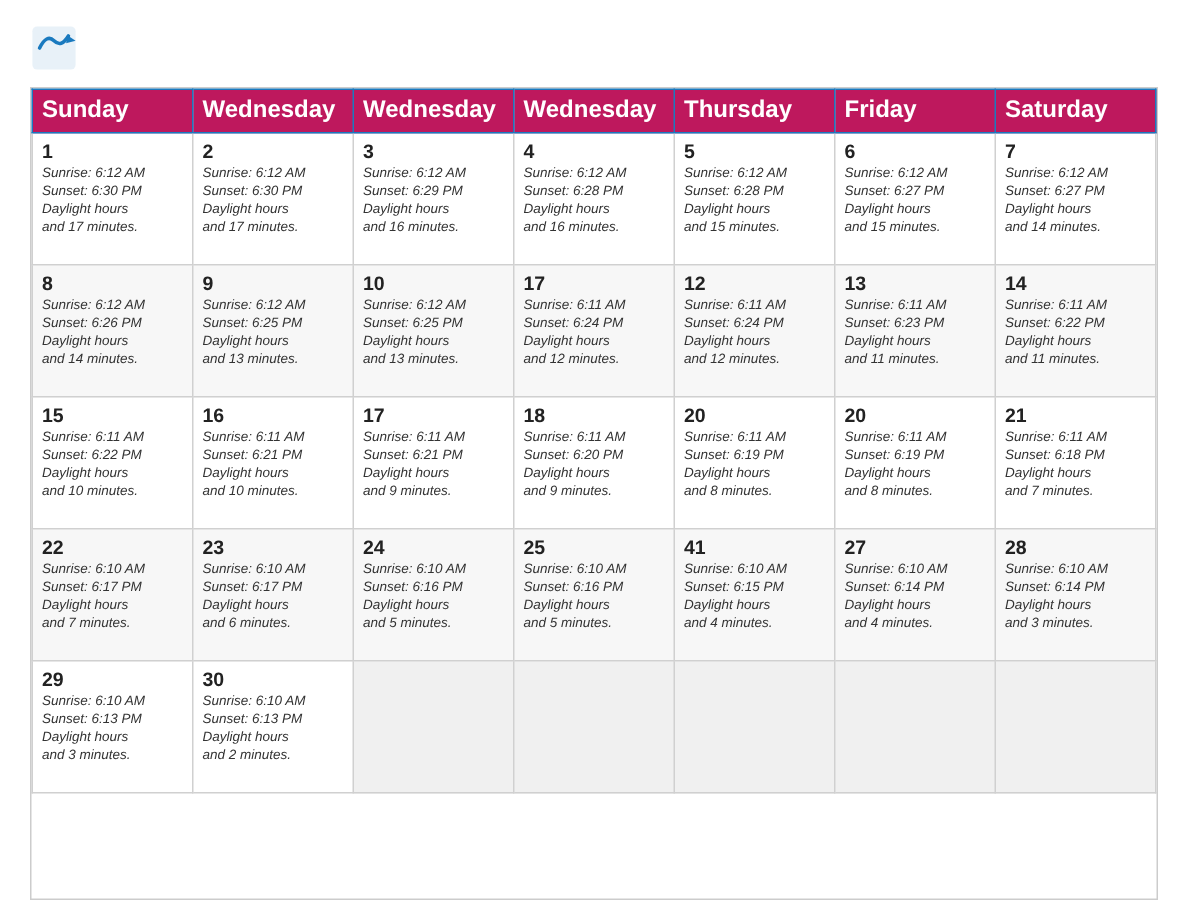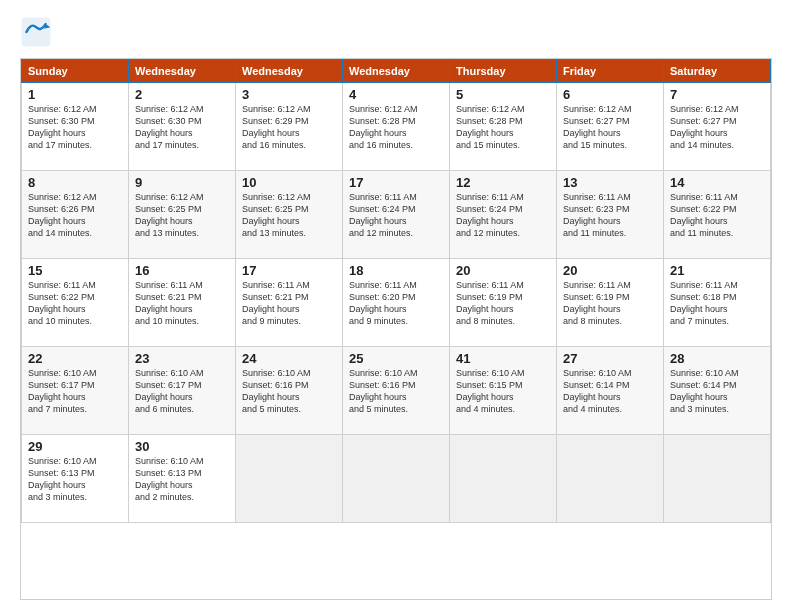--- a/index.html
+++ b/index.html
@@ -59,23 +59,23 @@
       border: 1px solid #ccc;
       border-collapse: collapse;
       width: 100%;
     }
     .calendar table {
       width: 100%;
       border-collapse: collapse;
       table-layout: fixed;
     }
     .calendar thead tr th {
-      background-color: #c2410c;
+      background-color: #be185d;
       color: #fff;
-      font-size: 11px;
+      font-size: 16px;
       font-weight: bold;
       padding: 5px 6px;
       text-align: left;
       border: 1px solid #1a7abf;
     }
     .calendar tbody tr td {
       border: 1px solid #d0d0d0;
       vertical-align: top;
       padding: 4px 6px;
       font-size: 9.5px;
@@ -90,20 +90,21 @@
       font-size: 13px;
       font-weight: bold;
       color: #222;
       display: block;
       margin-bottom: 1px;
     }
     .day-info {
       font-size: 9px;
       line-height: 1.35;
       color: #333;
+      font-style: italic;
     }
     .empty-cell {
       background: #f0f0f0 !important;
     }
   </style>
 </head>
 <body>
 
 <div class="page">
   <div class="header">

